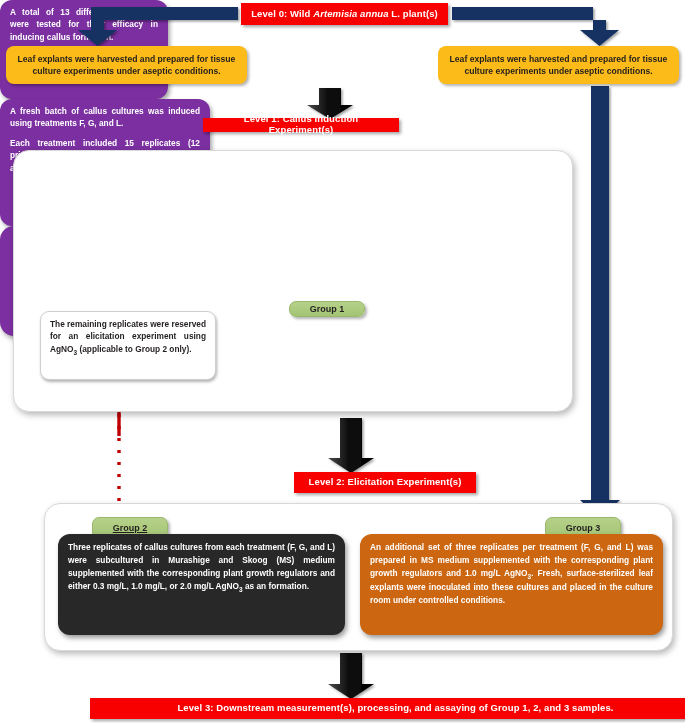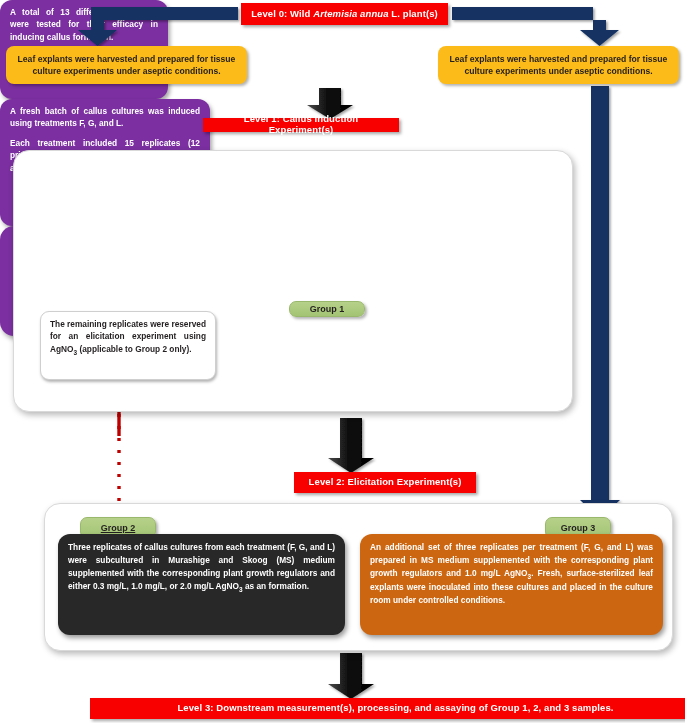--- a/index.html
+++ b/index.html
@@ -120,22 +120,22 @@
     font-weight: bold;
     font-size: 9px;
     border-radius: 7px;
     border: 1px solid #9ab86b;
     box-shadow: 2px 2px 3px rgba(0,0,0,0.3);
     display: flex;
     align-items: center;
     justify-content: center;
   }
   #tag-group1 { left: 289px; top: 301px; width: 76px; height: 16px; }
-  #tag-group2 { left: 80px;  top: 517px; width: 76px; height: 22px; text-decoration: underline; }
-  #tag-group3 { left: 545px; top: 517px; width: 66px; height: 22px; }
+  #tag-group2 { left: 92px;  top: 517px; width: 76px; height: 22px; text-decoration: underline; }
+  #tag-group3 { left: 545px; top: 517px; width: 76px; height: 22px; }
 
   
   #box-group2 {
     position: absolute;
     left: 58px; top: 534px; width: 287px; height: 101px;
     box-sizing: border-box;
     background: #282828;
     color: #ffffff;
     font-weight: bold;
     font-size: 8.3px;

